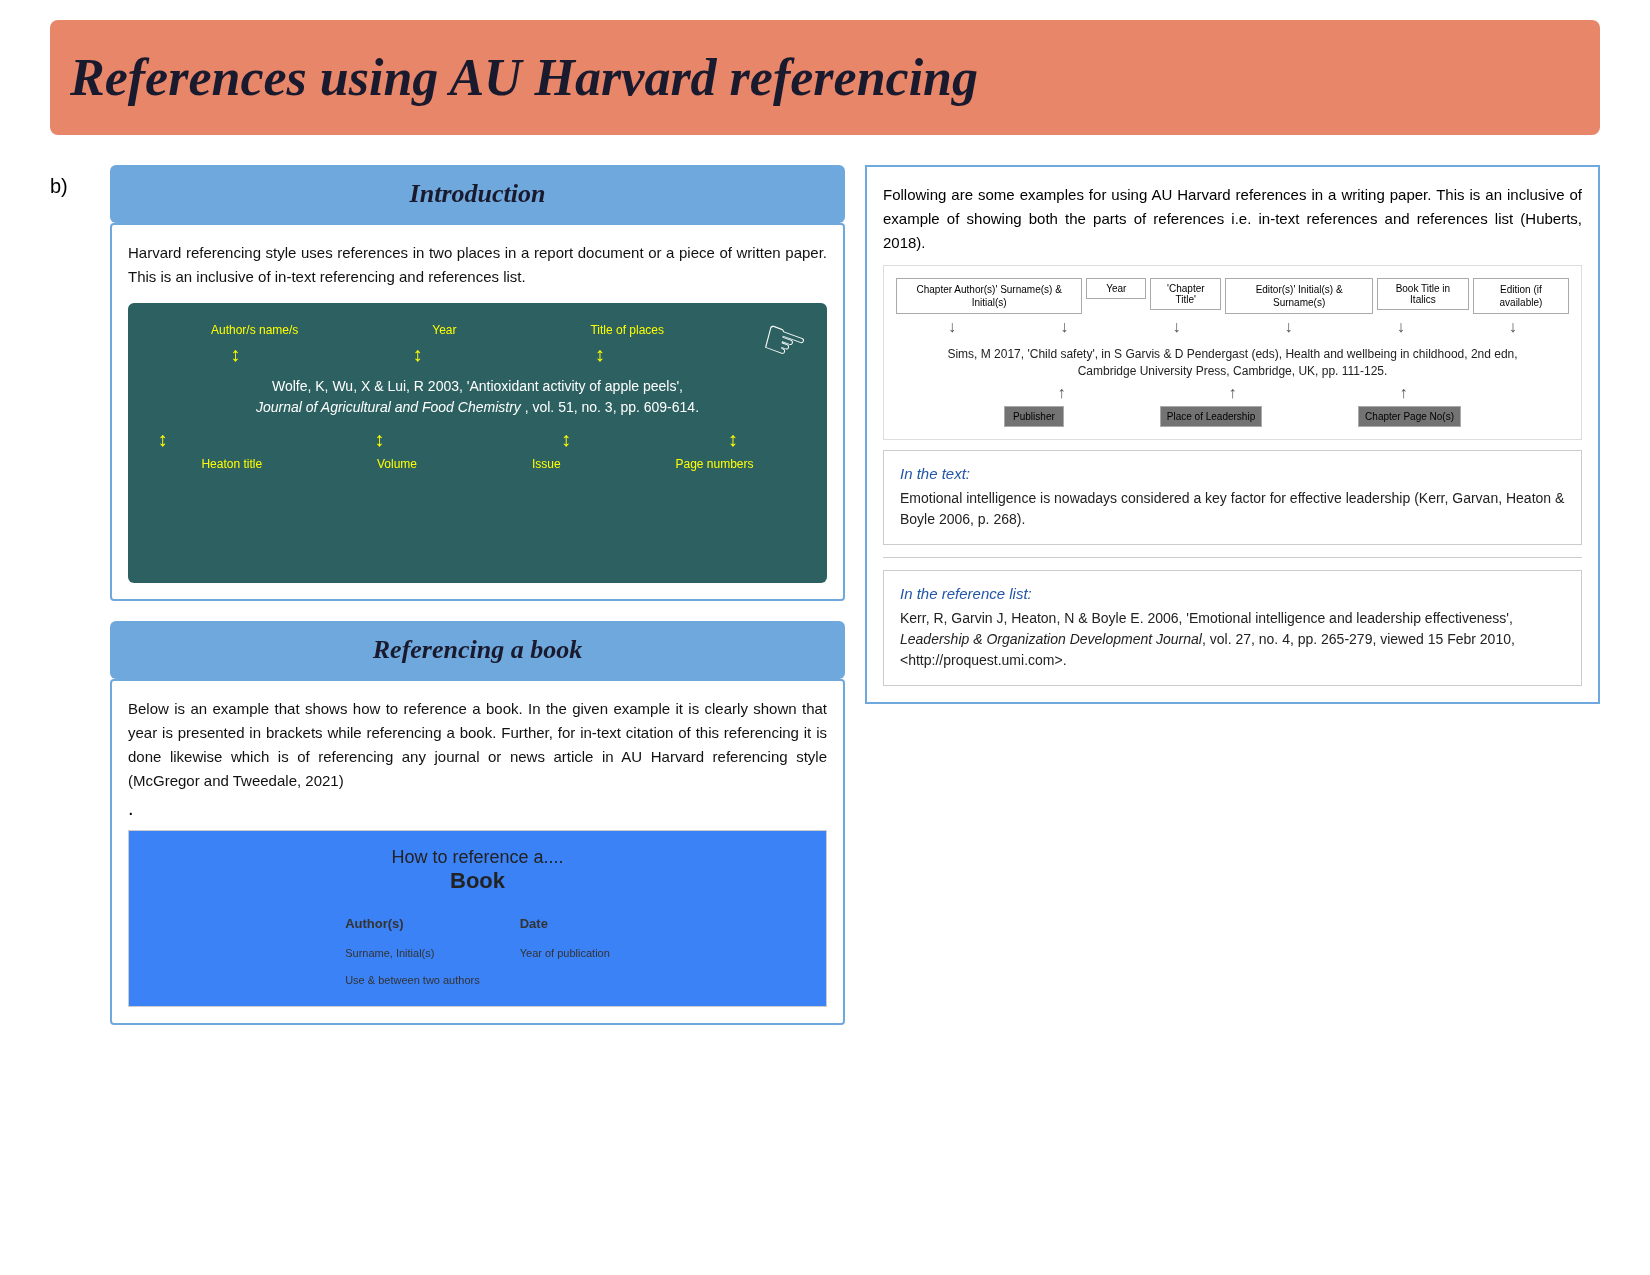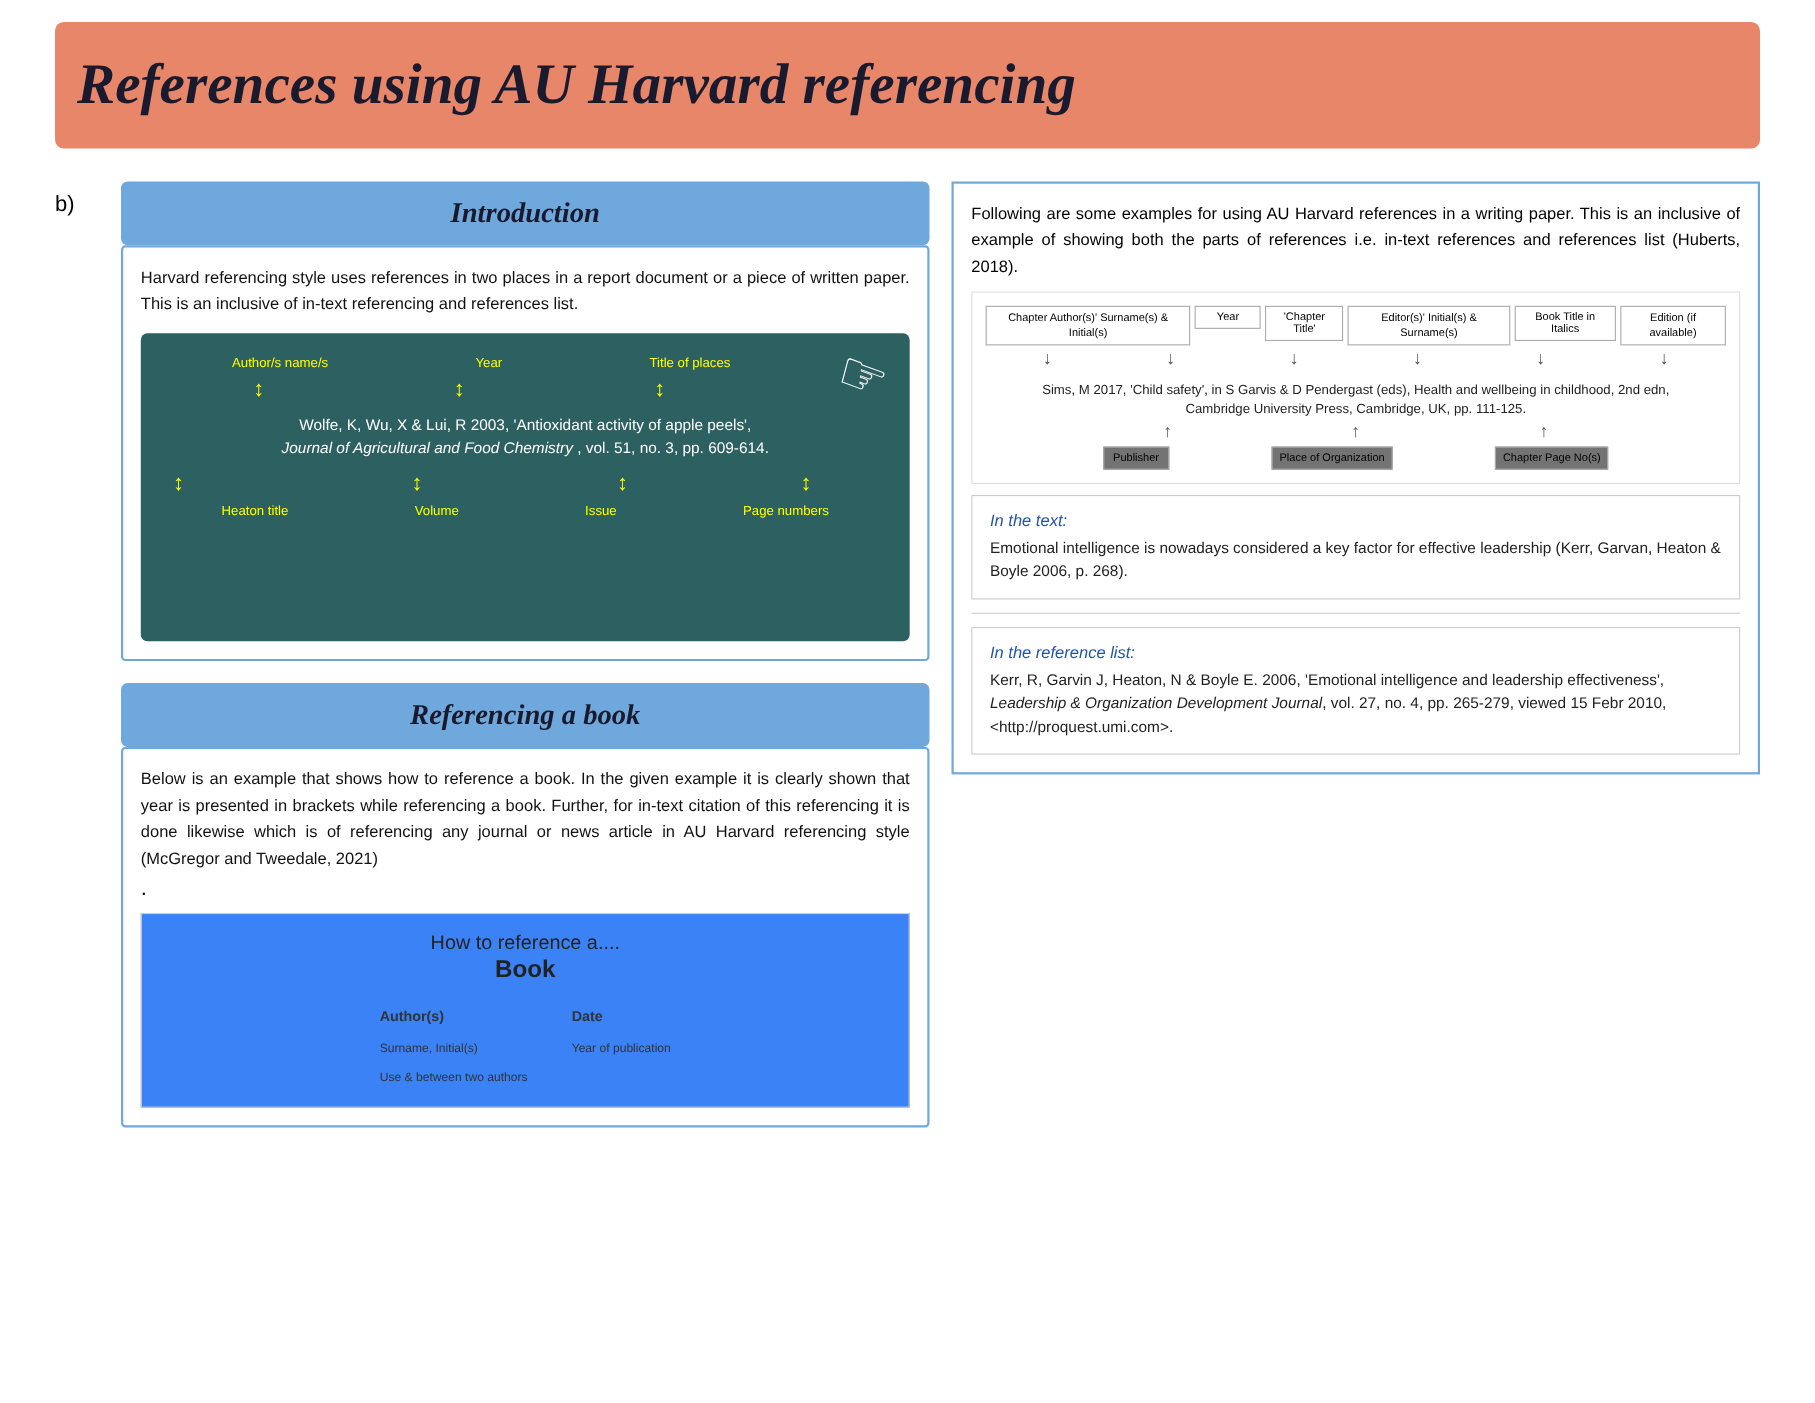--- a/index.html
+++ b/index.html
@@ -385,21 +385,21 @@
             </div>
 
             <div class="ref-arrows-row" style="justify-content:space-around; padding: 0 80px;">
               <span>↑</span>
               <span>↑</span>
               <span>↑</span>
             </div>
 
             <div style="display:flex; justify-content:space-around; margin-top:4px; padding: 0 60px;">
               <div class="ref-bottom-box">Publisher</div>
-              <div class="ref-bottom-box">Place of Organization</div>
+              <div class="ref-bottom-box">Place of Leadership</div>
               <div class="ref-bottom-box">Chapter Page No(s)</div>
             </div>
           </div>
 
           <div class="example-box in-text-section" style="margin-top:10px;">
             <div class="label">In the text:</div>
             <p>Emotional intelligence is nowadays considered a key factor for effective leadership (Kerr, Garvan, Heaton &amp; Boyle 2006, p. 268).</p>
           </div>
 
           <hr class="divider">

